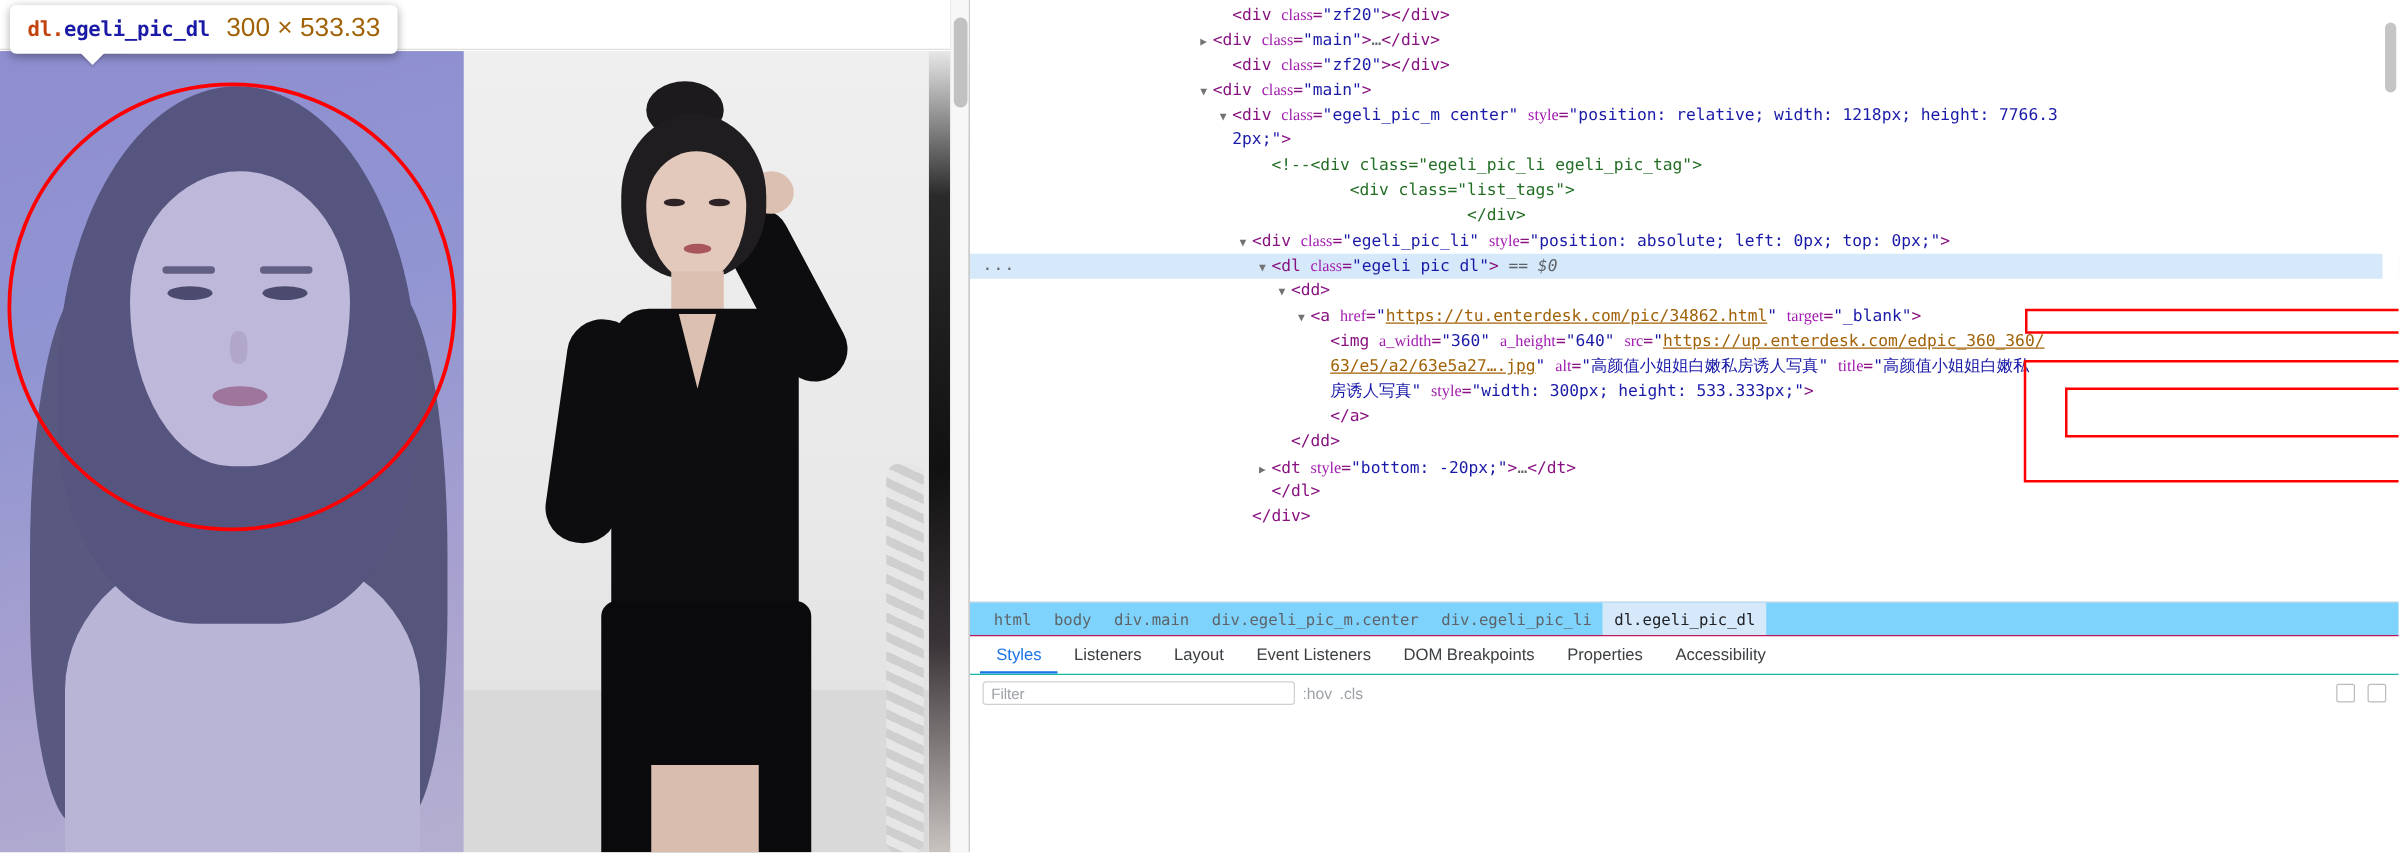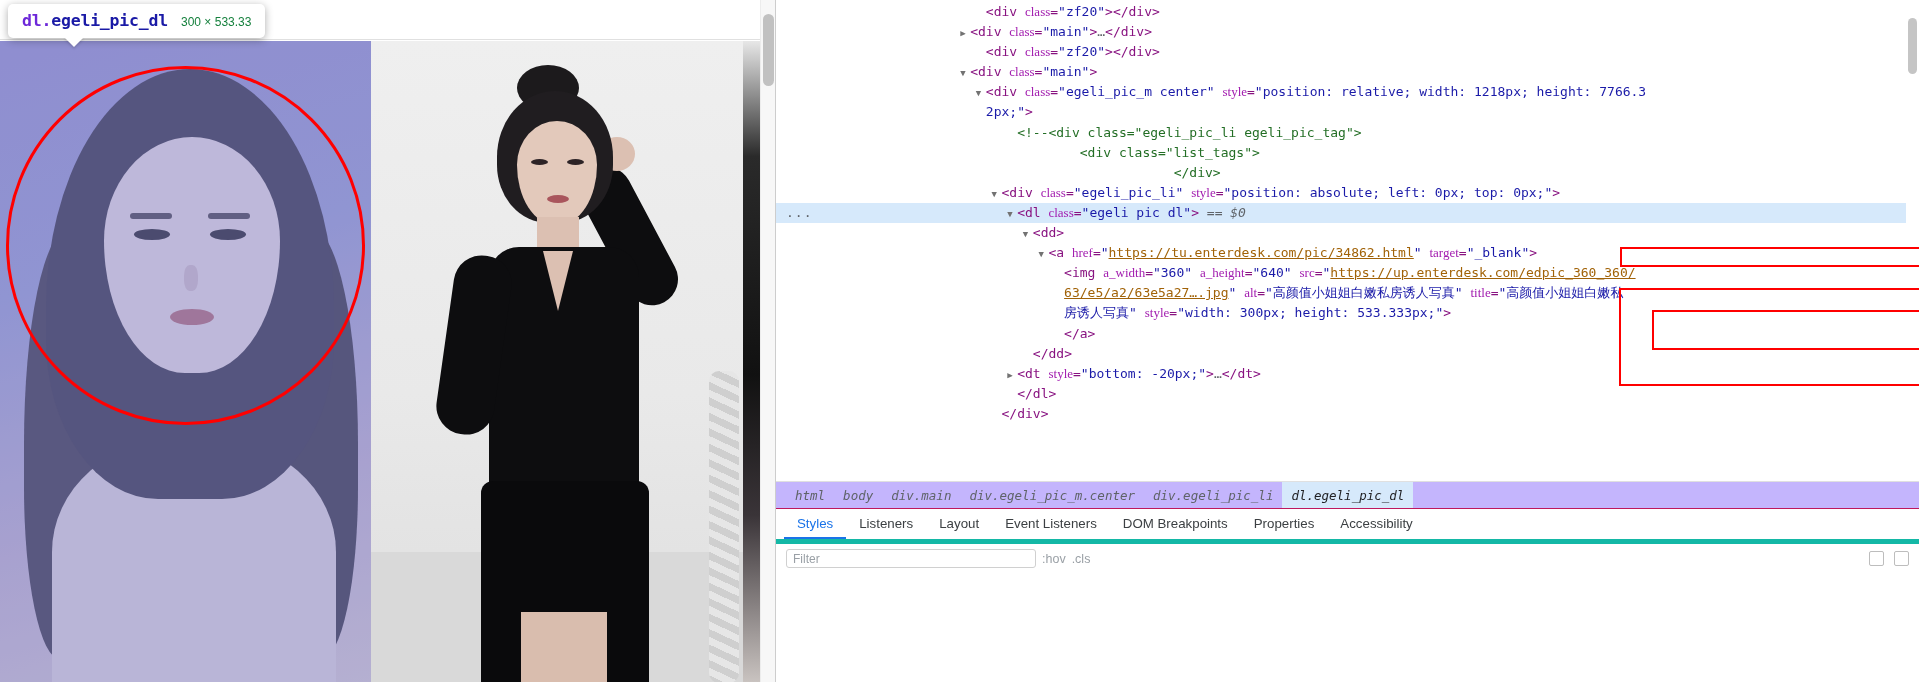--- a/index.html
+++ b/index.html
@@ -110,24 +110,24 @@
     padding: 7px 14px 8px 14px;
     display: flex; align-items: baseline; gap: 13px;
     white-space: nowrap;
     z-index: 40;
   }
   #el-tooltip .tag-sel {
     font-family: "DejaVu Sans Mono", monospace;
     font-size: 16.5px; font-weight: 700;
     letter-spacing: -0.2px;
   }
-  #el-tooltip .sel-tag { color: #6d28d9; }
+  #el-tooltip .sel-tag { color: #c2410c; }
   #el-tooltip .sel-cls { color: #1a1aa6; }
   #el-tooltip .dims {
-    color: #15803d; font-size: 12px;
+    color: #a16207; font-size: 21px;
     font-family: "Liberation Sans", sans-serif;
   }
   #el-tooltip .arrow {
     position: absolute; left: 56px; bottom: -9px;
     width: 0; height: 0;
     border-left: 10px solid transparent;
     border-right: 10px solid transparent;
     border-top: 10px solid #ffffff;
     filter: drop-shadow(0 2px 1px rgba(0,0,0,.12));
   }
@@ -183,26 +183,25 @@
     border: 2px solid #ff0000;
     pointer-events: none;
     z-index: 20;
   }
 
   
   #breadcrumb {
     flex: 0 0 27px;
     display: flex; align-items: center;
     border-top: 1px solid #e0e0e0;
-    background: #c4b5fd;
+    background: #7dd3fc;
     padding-left: 10px;
     font-family: "DejaVu Sans Mono", monospace;
     font-size: 12.5px;
     overflow: hidden;
-    font-style: italic;
   }
   .crumb {
     padding: 0 9px; height: 27px; line-height: 27px;
     color: #5f6368; white-space: nowrap;
   }
   .crumb.active { background: #d6e9fb; color: #202124; }
 
   
   #drawer-tabs {
     flex: 0 0 31px;
@@ -215,21 +214,21 @@
   .dtab {
     padding: 0 13px; display: flex; align-items: center;
     font-size: 13.3px; color: #3c4043; white-space: nowrap;
     border-bottom: 2px solid transparent;
   }
   .dtab.active { color: #1a73e8; border-bottom-color: #1a73e8; }
 
   
   #styles-pane {
     flex: 1 1 auto;
-    border-top: 5px solid #14b8a6;
+    border-top: 1px solid #14b8a6;
     background: #ffffff;
     position: relative;
     padding: 5px 10px 0 10px;
   }
   #filter-row {
     display: flex; align-items: center; gap: 6px;
     font-family: "Liberation Sans", sans-serif;
     font-size: 12.5px; color: #9aa0a6;
   }
   #filter-box {

